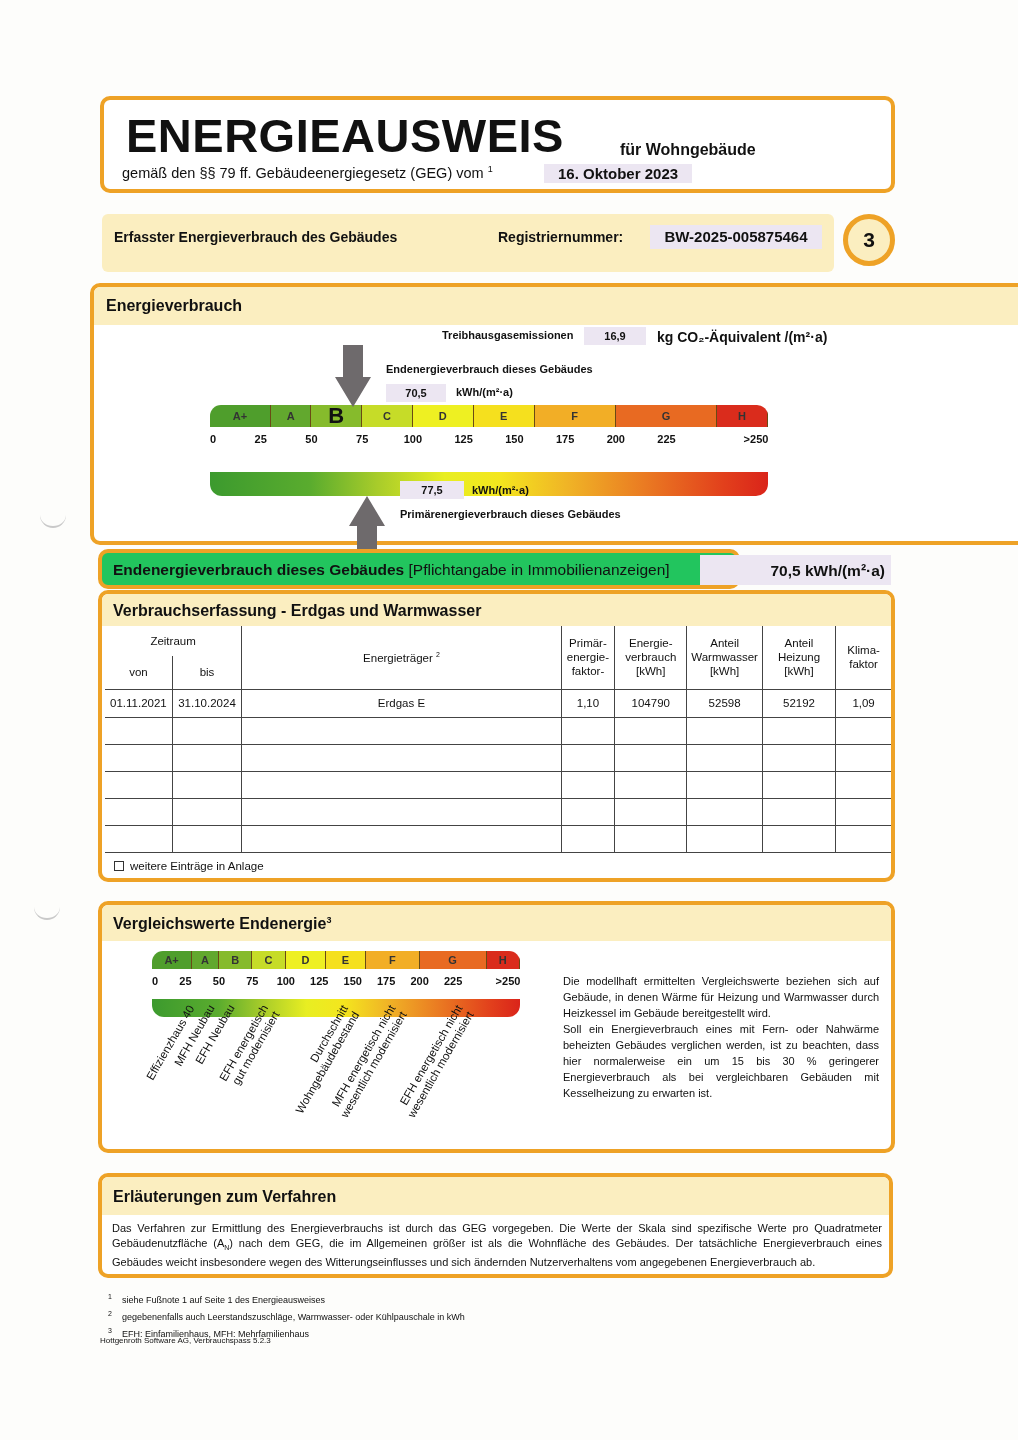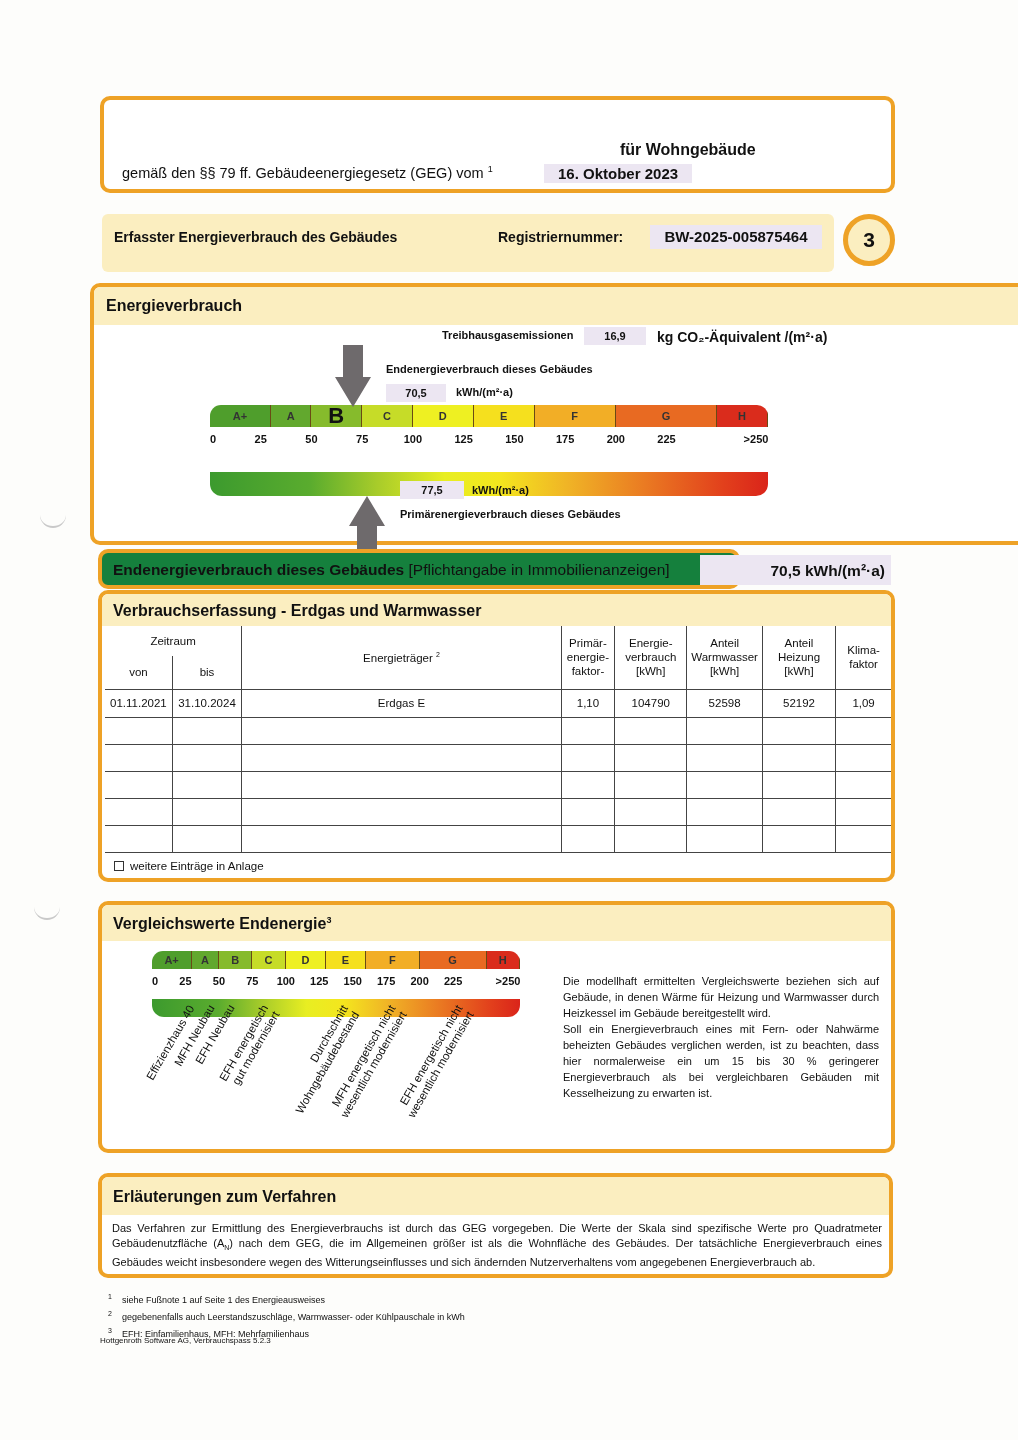--- a/index.html
+++ b/index.html
@@ -24,20 +24,21 @@
   table.vt td, table.vt th { border:1px solid #444; text-align:center; font-weight:normal; padding:0; }
   .lbl-rot { position:absolute; transform-origin:left top; transform:rotate(-60deg); font-size:11.5px; line-height:13px; white-space:nowrap; }
 </style>
 </head>
 <body>
 
 <div class="punch" style="left:40px;top:512px;"></div>
 <div class="punch" style="left:34px;top:904px;"></div>
 
 <div class="obox" style="left:100px;top:96px;width:795px;height:97px;">
+  <div class="abs" id="title-main">ENERGIEAUSWEIS</div>
   <div class="abs" id="title-sub">für Wohngebäude</div>
   <div class="abs" id="title-geg"><span>gemäß den §§ 79 ff. Gebäudeenergiegesetz (GEG) vom</span> <sup style="font-size:9px">1</sup></div>
   <div class="abs hl" id="title-date">16. Oktober 2023</div>
 </div>
 
 <div class="abs hdrbar" style="left:102px;top:214px;width:732px;height:58px;border-radius:6px;">
   <div class="abs" style="left:12px;top:15px;font-size:14px;font-weight:bold;">Erfasster Energieverbrauch des Gebäudes</div>
   <div class="abs" style="left:396px;top:15px;font-size:14px;font-weight:bold;">Registriernummer:</div>
   <div class="abs hl" style="left:548px;top:11px;width:172px;height:24px;line-height:24px;text-align:center;font-size:15px;">BW-2025-005875464</div>
 </div>
@@ -87,21 +88,21 @@
       <svg width="36" height="62" style="position: absolute; left: 139.255px; top: 91px;">
         <polygon points="18,0 36,30 28,30 28,62 8,62 8,30 0,30" fill="#6e6a6c"></polygon>
       </svg>
     </div>
 
   <div class="abs hl" style="left:306px;top:194px;width:64px;height:18px;line-height:18px;text-align:center;font-size:11px;font-weight:bold;">77,5</div>
   <div class="abs" style="left:378px;top:197px;font-size:11px;font-weight:bold;">kWh/(m²·a)</div>
   <div class="abs" style="left:306px;top:221px;font-size:11px;font-weight:bold;">Primärenergieverbrauch dieses Gebäudes</div>
 </div>
 
-<div class="obox" style="left:98px;top:549px;width:642px;height:40px;background:#15803d;">
+<div class="obox" style="left:98px;top:549px;width:642px;height:40px;background:#22c55e;">
   <div class="abs" style="left:11px;top:8px;font-size:15.5px;"><b>Endenergieverbrauch dieses Gebäudes</b> <span>[Pflichtangabe in Immobilienanzeigen]</span></div>
   <div class="abs hl" style="left:598px;top:2px;width:185px;height:30px;line-height:32px;text-align:right;padding-right:6px;font-size:15.5px;">70,5 kWh/(m²·a)</div>
 </div>
 
 <div class="obox" style="left:98px;top:590px;width:797px;height:292px;">
   <div class="hdrbar" style="height:32px;border-radius:6px 6px 0 0;position:relative;">
     <div class="abs" style="left:11px;top:8px;font-size:16px;font-weight:bold;">Verbrauchserfassung - Erdgas und Warmwasser</div>
   </div>
   <table class="vt" id="vtable" style="left:3px;top:32px;width:786px;">
     <colgroup>

